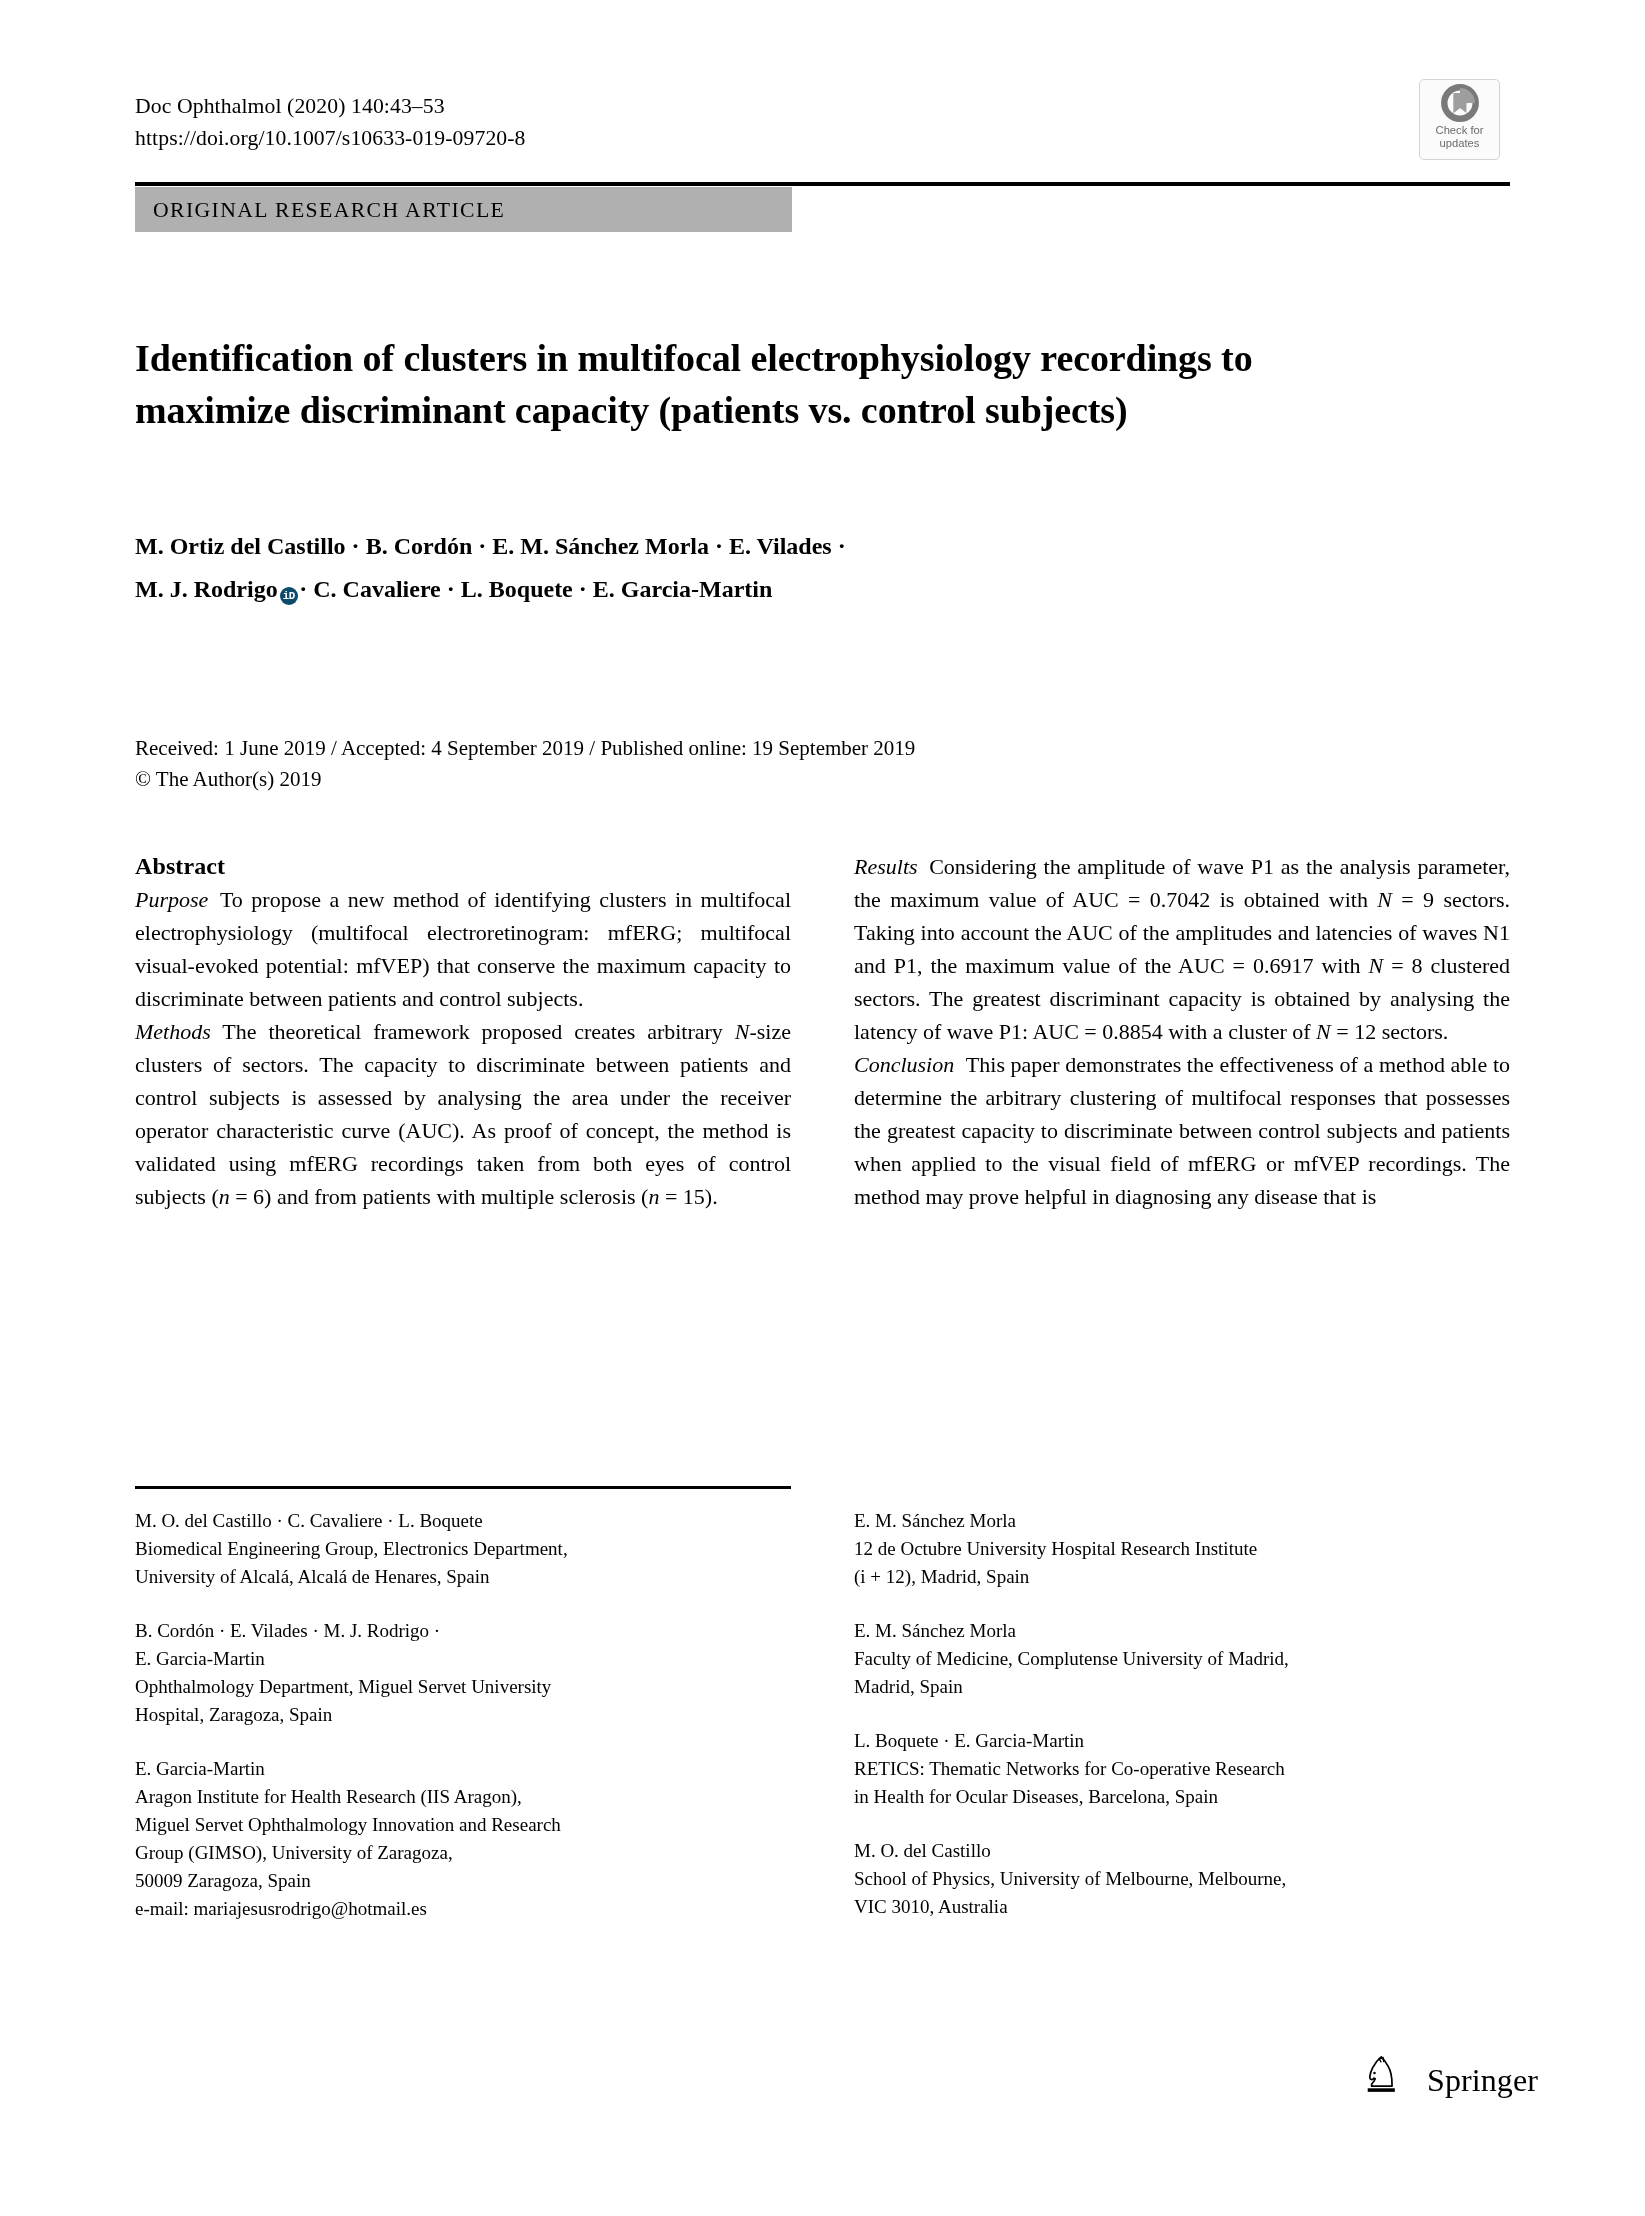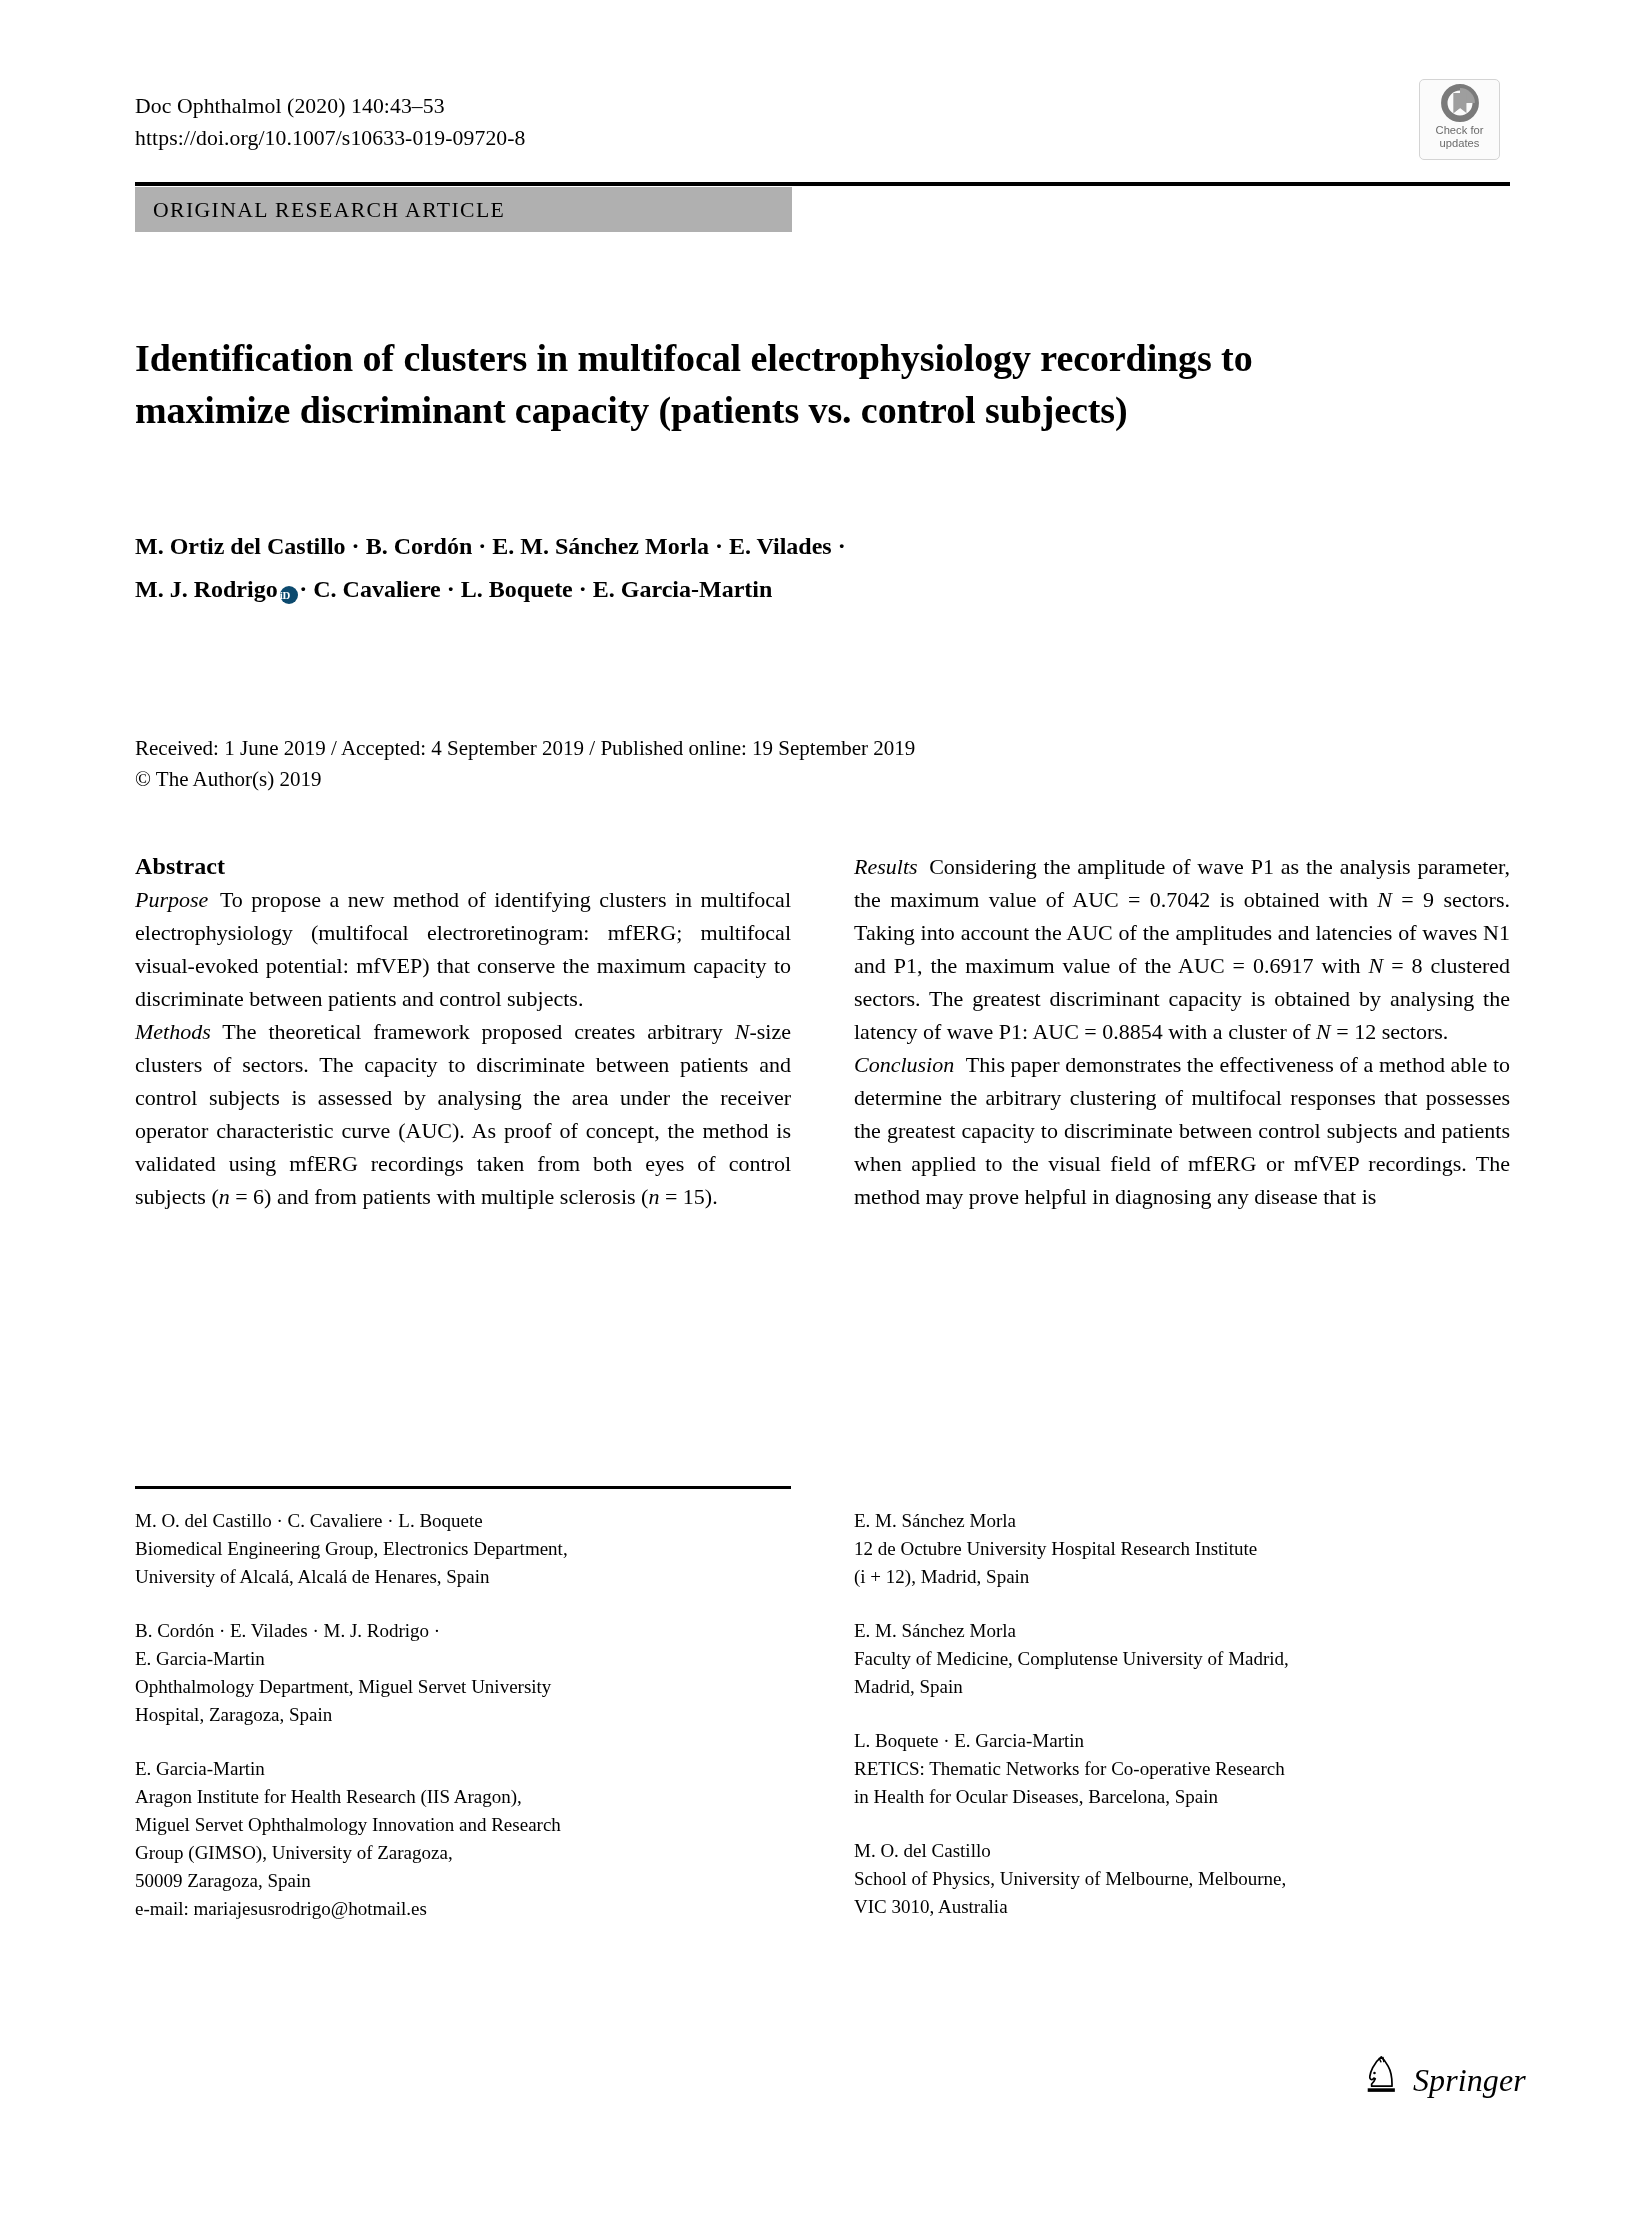--- a/index.html
+++ b/index.html
@@ -108,25 +108,25 @@
     line-height: 43px;
   }
   .orcid {
     display: inline-block;
     vertical-align: -2.2px;
     width: 18px;
     height: 18px;
     border-radius: 50%;
     background: #0c4a6e;
     color: #ffffff;
-    font-family: Liberation Serif, serif;
+    font-family: Liberation Mono, monospace;
     font-size: 10.8px;
     font-weight: bold;
     line-height: 18px;
-    text-align: left;
+    text-align: center;
     letter-spacing: -0.4px;
     margin: 0 1.4px 0 2.2px;
   }
 
   
   .dates {
     position: absolute;
     left: 135px;
     top: 733px;
     font-size: 21px;
@@ -193,22 +193,21 @@
     margin: 0 0.7px;
   }
 
   
   .springer {
     position: absolute;
     left: 1363px;
     top: 2054px;
     display: flex;
     align-items: flex-end;
-    gap: 12px;
-    font-style: italic;
+    gap: 26px;
   }
   .springer .wordmark {
     font-size: 32px;
     line-height: 33px;
     letter-spacing: 0.1px;
   }
 </style>
 </head>
 <body>
 

